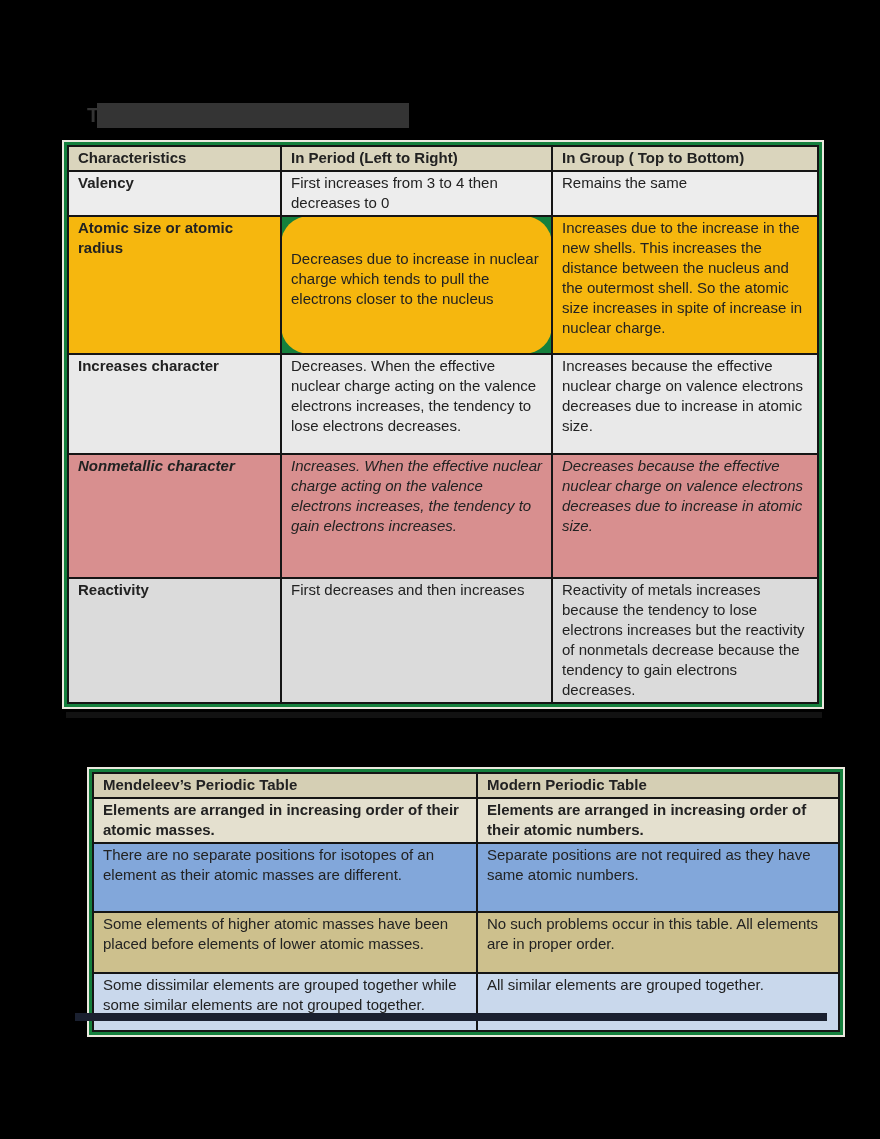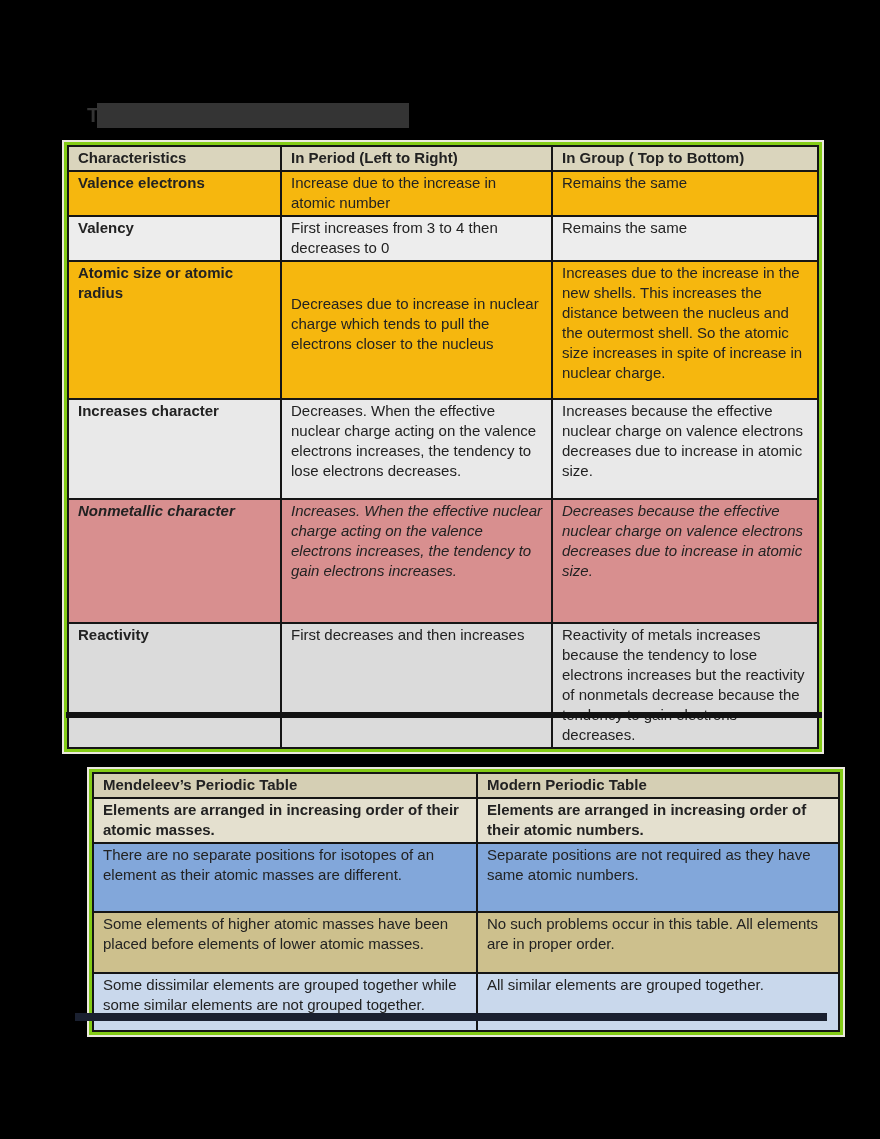--- a/index.html
+++ b/index.html
@@ -16,21 +16,21 @@
     background:#343434;
   }
   .title-stub{
     position:absolute;left:-10px;top:0px;
     color:#343434;font-weight:bold;font-size:20px;line-height:25px;
   }
   
   .table-wrap{
     position:absolute;
     border:2px solid #ECE9DF;
-    background:#84cc16;
+    background:#15803d;
     padding:3px;
   }
   .t1{left:62px;top:140px;}
   .t2{left:87px;top:767px;}
   table{border-collapse:collapse;table-layout:fixed;}
   .t1 table{width:750px;}
   .t2 table{width:746px;}
   th,td{
     border:2px solid #151515;
     padding:1px 9px 2px 9px;
@@ -38,21 +38,21 @@
     text-align:left;
     font-size:15px;
     line-height:20px;
     color:#222222;
     word-wrap:break-word;
   }
   th{font-weight:bold;}
   .t1 th{background:#DAD5BD;}
   .t2 th{background:#D5CFB4;}
   td.rowhead{font-weight:bold;}
-  td.vmid{vertical-align:middle;padding-bottom:14px;}
+  td.vmid{vertical-align:middle;padding-bottom:14px;border-radius:28px;}
   
   .t1 .hr{height:24px;}
   .t1 .r0{height:38px;}
   .t1 .r1{height:40px;}
   .t1 .r2{height:138px;}
   .t1 .r3{height:100px;}
   .t1 .r4{height:124px;font-style:italic;}
   .t1 .r5{height:122px;}
   .t2 .hr{height:22px;}
   .t2 .r0{height:40px;font-weight:bold;}
@@ -78,25 +78,20 @@
         <col style="width:266px">
       </colgroup>
     <thead>
       <tr class="hr">
         <th>Characteristics</th>
         <th>In Period (Left to Right)</th>
         <th>In Group ( Top to Bottom)</th>
       </tr>
     </thead>
     <tbody>
-      <tr class="r0" style="background-color: rgb(246, 183, 14);">
-        <td class="rowhead">Valence electrons</td>
-        <td>Increase due to the increase in atomic number</td>
-        <td>Remains the same</td>
-      </tr>
       <tr class="r1" style="background-color: rgb(237, 237, 237);">
         <td class="rowhead">Valency</td>
         <td>First increases from 3 to 4 then decreases to 0</td>
         <td>Remains the same</td>
       </tr>
       <tr class="r2" style="background-color: rgb(246, 183, 14);">
         <td class="rowhead">Atomic size or atomic radius</td>
         <td class="vmid">Decreases due to increase in nuclear charge which tends to pull the electrons closer to the nucleus</td>
         <td>Increases due to the increase in the new shells. This increases the distance between the nucleus and the outermost shell. So the atomic size increases in spite of increase in nuclear charge.</td>
       </tr>

